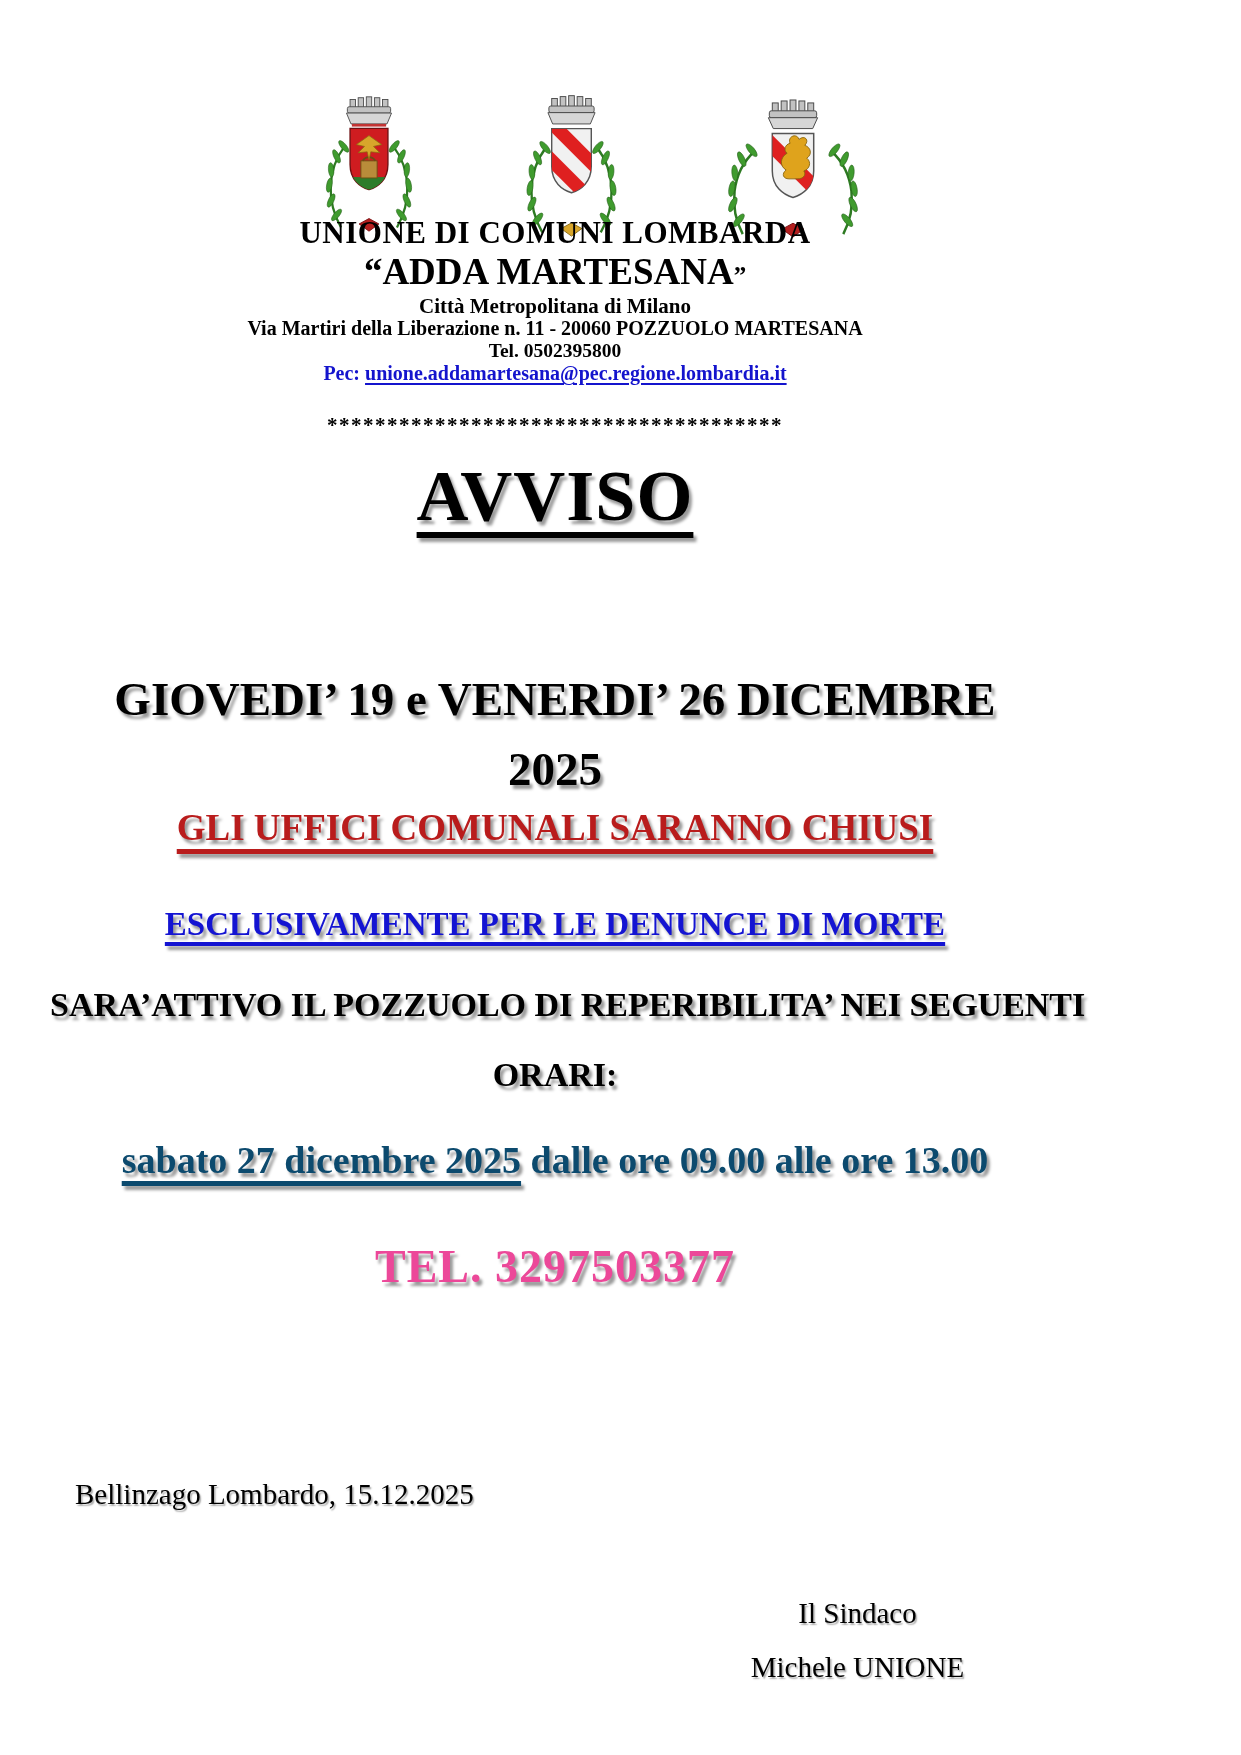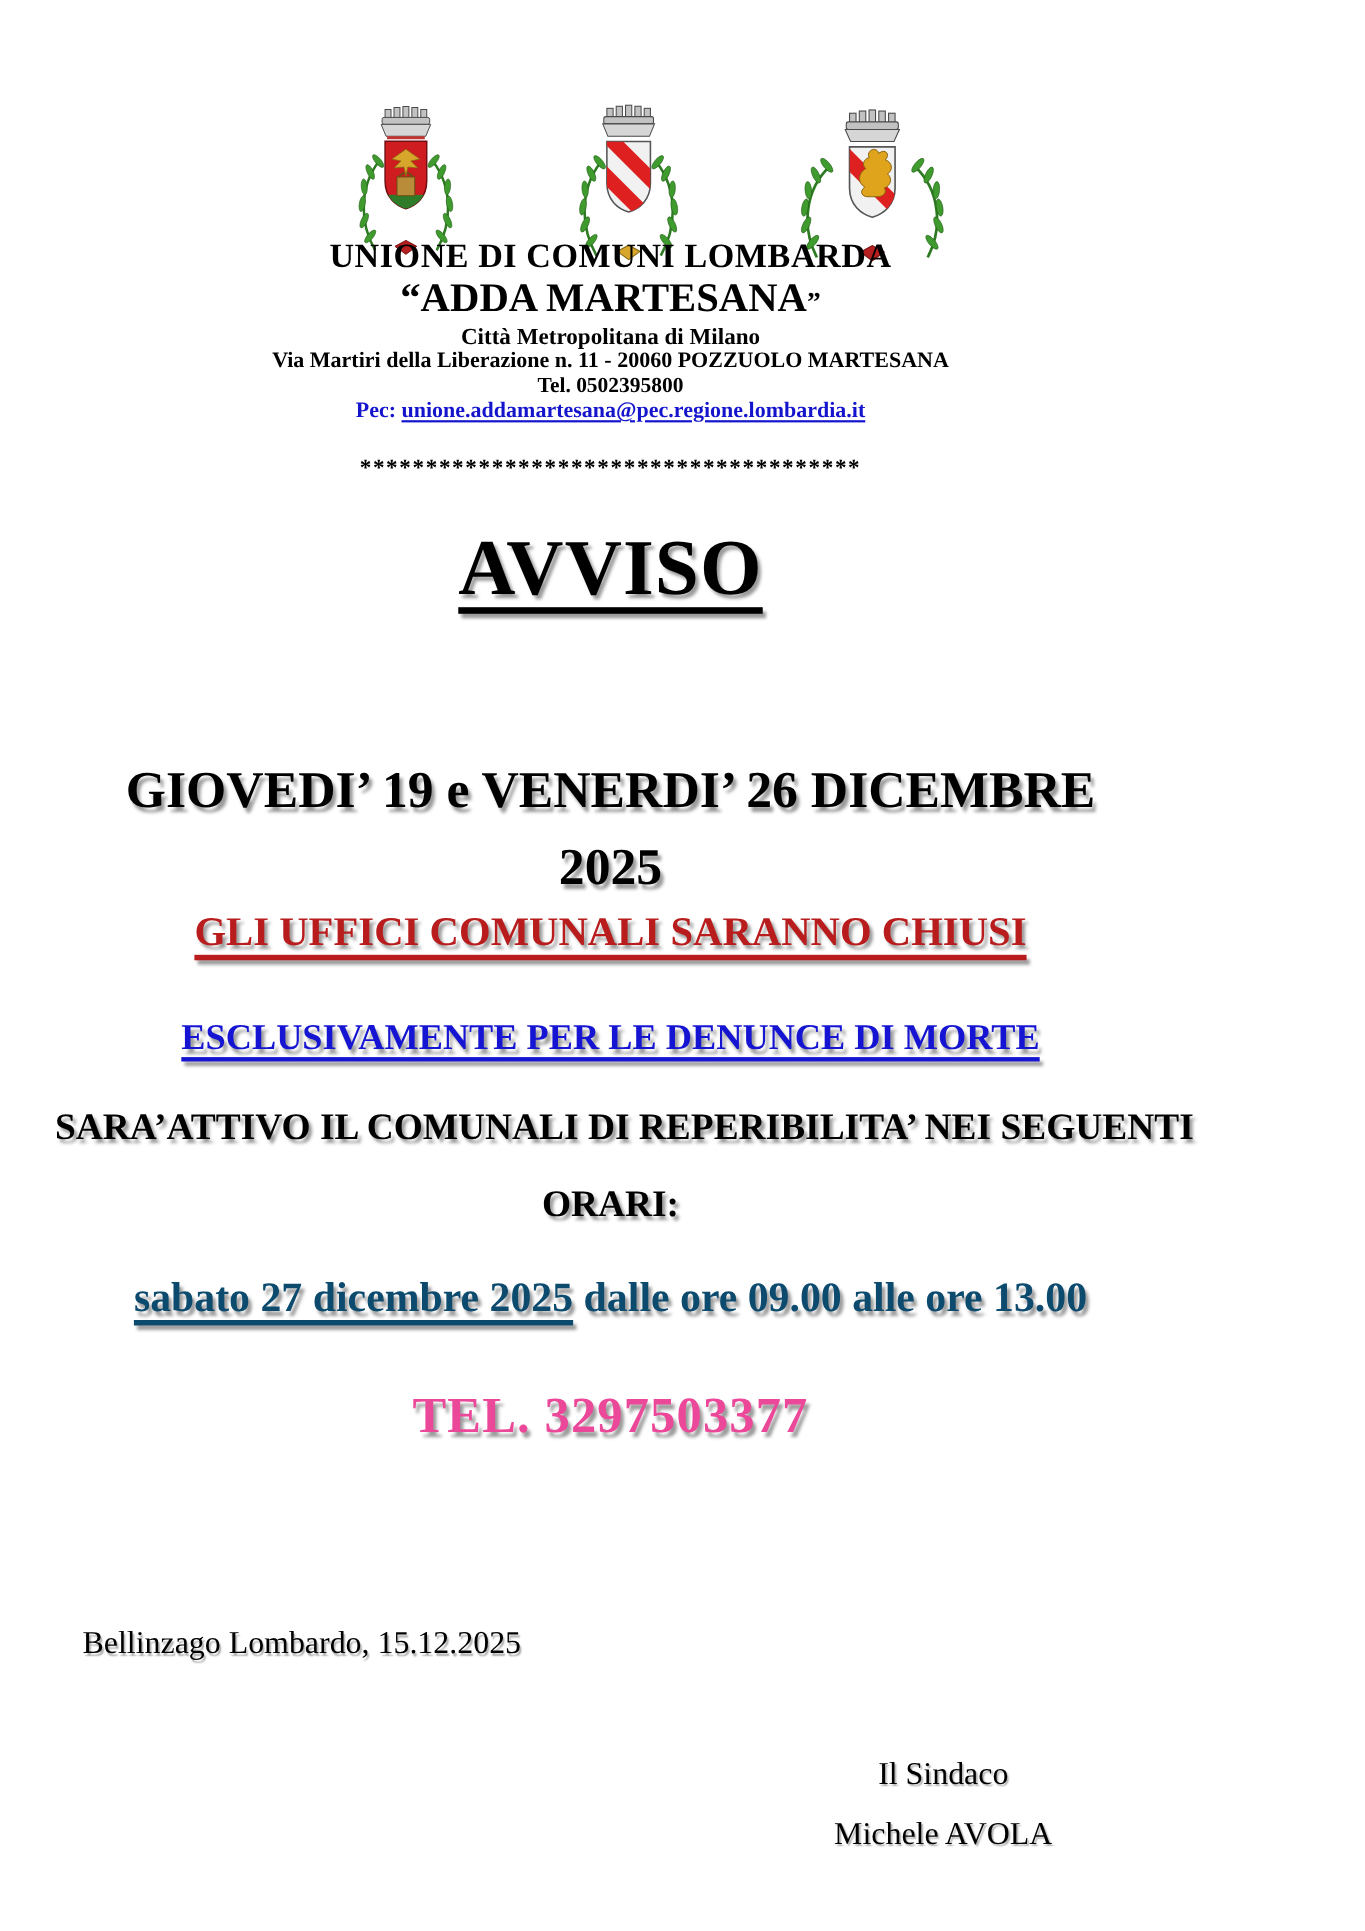--- a/index.html
+++ b/index.html
@@ -2,21 +2,21 @@
 <html><head>
 <meta charset="utf-8">
 <style>
   html,body{margin:0;padding:0;background:#ffffff;}
   body{
     width:1241px;height:1755px;position:relative;overflow:hidden;
     font-family:"Liberation Serif","DejaVu Serif",serif;color:#000;
   }
   .abs{position:absolute;left:50px;width:1010px;text-align:center;white-space:nowrap;}
   .b{font-weight:bold;}
-  .sh-big{text-shadow:3px 4px 3px #9a9a9a;margin-top:20px;}
+  .sh-big{text-shadow:3px 4px 3px #9a9a9a;}
   .sh-sm{text-shadow:1.5px 2px 1.5px #aeaeae;}
 
   
   .crest-row{top:88px;left:85px;display:flex;justify-content:center;align-items:flex-start;gap:90px;}
   .org-name{top:215px;font-size:31px;letter-spacing:.5px;}
   .org-alias{top:250px;font-size:37px;}
   .org-alias .close-q{font-size:25px;}
   .city-line{top:294px;font-size:21px;}
   .addr-line{top:317px;font-size:20px;}
   .tel-line{top:340px;font-size:19.5px;}
@@ -179,22 +179,22 @@
 <div class="abs divider b">**************************************</div>
 <div class="abs title b sh-big">AVVISO</div>
 
 <div class="abs dates b sh-big">
   <div>GIOVEDI’ 19 e VENERDI’ 26 DICEMBRE</div>
   <div>2025</div>
 </div>
 
 <div class="abs closed b sh-big">GLI UFFICI COMUNALI SARANNO CHIUSI</div>
 <div class="abs exception b sh-big">ESCLUSIVAMENTE PER LE DENUNCE DI MORTE</div>
-<div class="abs avail1 b sh-big">SARA’ATTIVO IL COMUNALI DI REPERIBILITA’ NEI SEGUENTI</div>
+<div class="abs avail1 b sh-big">SARA’ATTIVO IL POZZUOLO DI REPERIBILITA’ NEI SEGUENTI</div>
 <div class="abs avail2 b sh-big">ORARI:</div>
 
 <div class="abs schedule b sh-big"><span class="u">sabato 27 dicembre 2025</span><span> dalle ore 09.00 alle ore 13.00</span></div>
 
 <div class="abs phone b sh-big">TEL. 3297503377</div>
 
 <div class="place-date sh-sm">Bellinzago Lombardo, 15.12.2025</div>
 <div class="sig sig-role sh-sm">Il Sindaco</div>
-<div class="sig sig-name sh-sm">Michele AVOLA</div>
+<div class="sig sig-name sh-sm">Michele UNIONE</div>
 
 </body></html>

